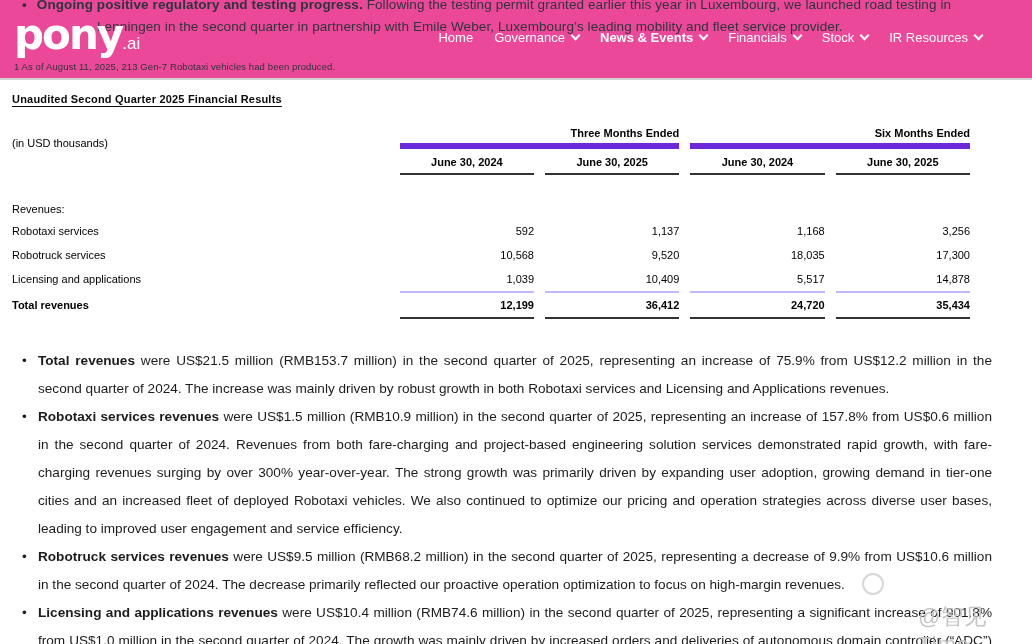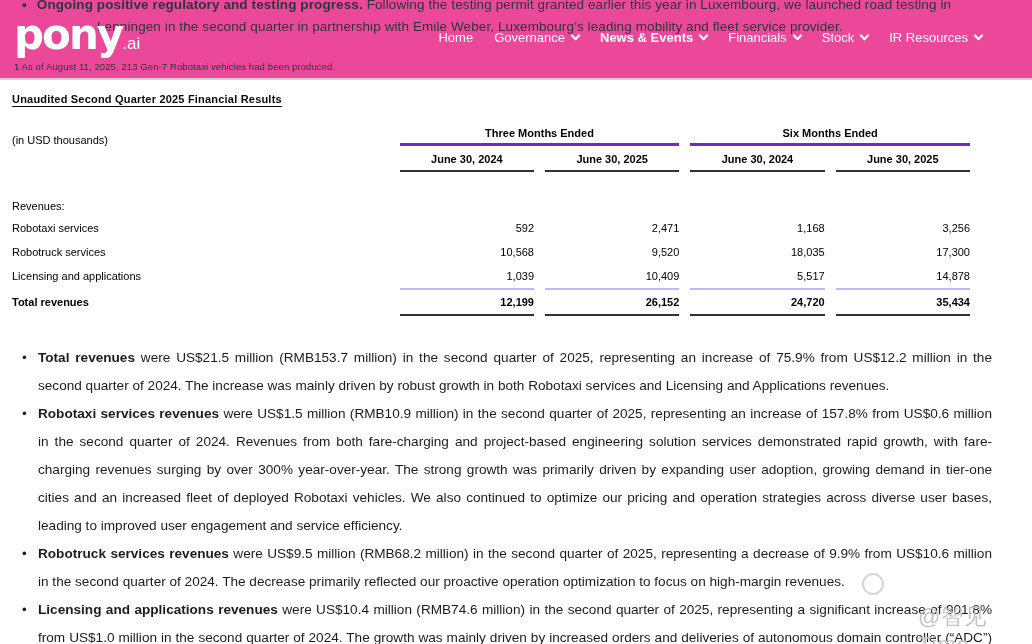--- a/index.html
+++ b/index.html
@@ -69,21 +69,21 @@
   
   .fin-table-wrap { margin: 22px 0 0 12px; width: 980px; }
   table.fin {
     border-collapse: separate; border-spacing: 11px 0;
     font-size: 11px; color: #000; width: 100%;
     margin-left: -11px; 
   }
   table.fin td, table.fin th { padding: 0; vertical-align: bottom; }
   col.lbl { width: 382px; }
   col.num { width: 136px; }
-  .grp-hdr { font-weight: 700; text-align: center; border-bottom: 3px solid #6d28d9; padding-bottom: 4px !important; }
+  .grp-hdr { font-weight: 700; text-align: right; border-bottom: 6px solid #6d28d9; padding-bottom: 4px !important; }
   .units { font-weight: 400; text-align: left; font-size: 11px; }
   .col-hdr { font-weight: 700; text-align: center; border-bottom: 2px solid #333; padding: 7px 0 5px 0 !important; }
   .spacer-row td { height: 24px; }
   .sec-lbl { font-weight: 400; padding: 4px 0 !important; }
   .row-lbl { font-weight: 400; padding: 6px 0 !important; }
   .val { text-align: right; font-weight: 400; padding: 6px 0 !important; }
   .total-row .row-lbl, .total-row .val { font-weight: 700; }
   .line-above { border-top: 2px solid #c4b5fd; }
   .line-below td { border-top: 2px solid #333; height: 8px; }
 
@@ -186,42 +186,42 @@
       <tr>
         <td class="sec-lbl">Revenues:</td>
         <td></td>
             <td></td>
             <td></td>
             <td></td>
       </tr>
       <tr>
         <td class="row-lbl">Robotaxi services</td>
         <td class="val">592</td>
-        <td class="val">2,471</td>
+        <td class="val">1,137</td>
         <td class="val">1,168</td>
         <td class="val">3,256</td>
       </tr>
       <tr>
         <td class="row-lbl">Robotruck services</td>
         <td class="val">10,568</td>
         <td class="val">9,520</td>
         <td class="val">18,035</td>
         <td class="val">17,300</td>
       </tr>
       <tr>
         <td class="row-lbl">Licensing and applications</td>
         <td class="val">1,039</td>
         <td class="val">10,409</td>
         <td class="val">5,517</td>
         <td class="val">14,878</td>
       </tr>
       <tr class="total-row">
         <td class="row-lbl">Total revenues</td>
         <td class="val line-above">12,199</td>
-        <td class="val line-above">26,152</td>
+        <td class="val line-above">36,412</td>
         <td class="val line-above">24,720</td>
         <td class="val line-above">35,434</td>
       </tr>
       <tr class="line-below">
         <td style="border-top:none"></td>
         <td></td>
         <td></td>
         <td></td>
         <td></td>
       </tr>

